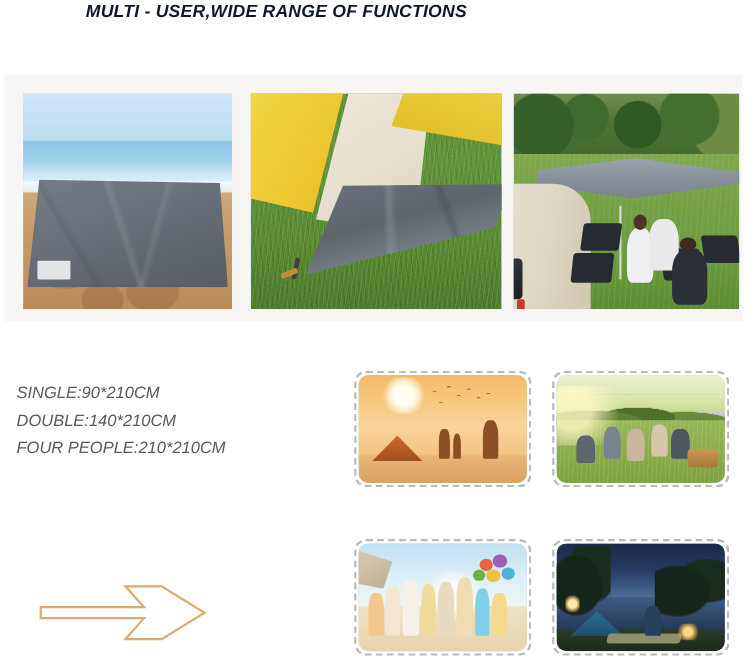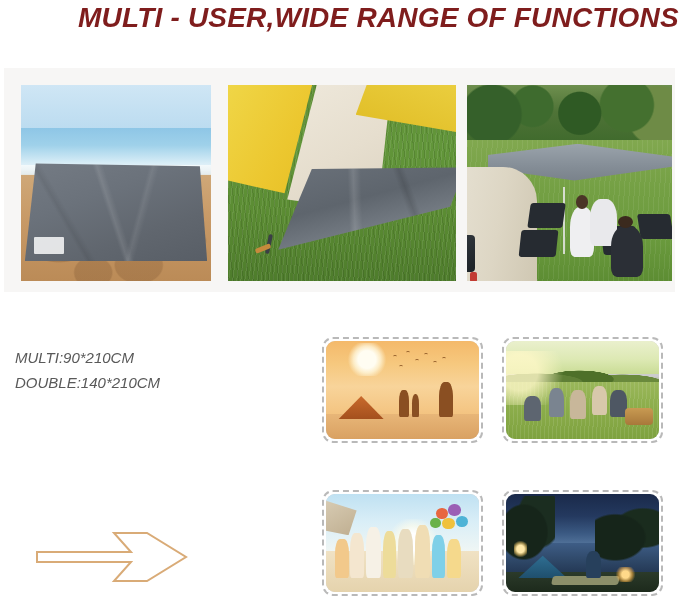--- a/index.html
+++ b/index.html
@@ -9,22 +9,22 @@
     font-family:"Liberation Sans","DejaVu Sans",sans-serif;
     position:relative;
   }
 
   
   .title-bar{
     position:absolute;left:0;top:0;width:679px;height:40px;
   }
   .title-text{
     position:absolute;left:78px;top:2px;
-    font-size:28px;font-weight:bold;font-style:italic;
-    color:#7f1d1d;letter-spacing:0.2px;white-space:nowrap;
+    font-size:16px;font-weight:bold;font-style:italic;
+    color:#0f172a;letter-spacing:0.2px;white-space:nowrap;
     font-family:"Liberation Sans","DejaVu Sans",sans-serif;
   }
 
   
   .hero-panel{
     position:absolute;left:4px;top:68px;width:671px;height:224px;
     background:#f7f6f5;
   }
   .hero-photo{
     position:absolute;top:17px;height:196px;overflow:hidden;
@@ -312,22 +312,23 @@
     <div class="chair ch2"></div>
     <div class="chair ch3"></div>
     <div class="chair ch4"></div>
     <div class="person pr1"></div>
     <div class="person pr2"></div>
     <div class="person pr3"></div>
   </div>
 </div>
 
 <div class="spec-list">
-  <div class="spec-line">MULTI:90*210CM</div>
+  <div class="spec-line">SINGLE:90*210CM</div>
   <div class="spec-line">DOUBLE:140*210CM</div>
+  <div class="spec-line">FOUR PEOPLE:210*210CM</div>
 </div>
 
 <div class="arrow-wrap">
   <svg width="175" height="58" viewBox="0 0 175 58" fill="none" stroke="#d9ab77" stroke-width="2" stroke-linejoin="miter">
     <path d="M2 24 L96 24 L79 5 L112 5 L151 29 L112 53 L79 53 L96 34 L2 34 Z"></path>
   </svg>
 </div>
 
 <div class="thumb t1">
   <div class="layer s-sky"></div>

